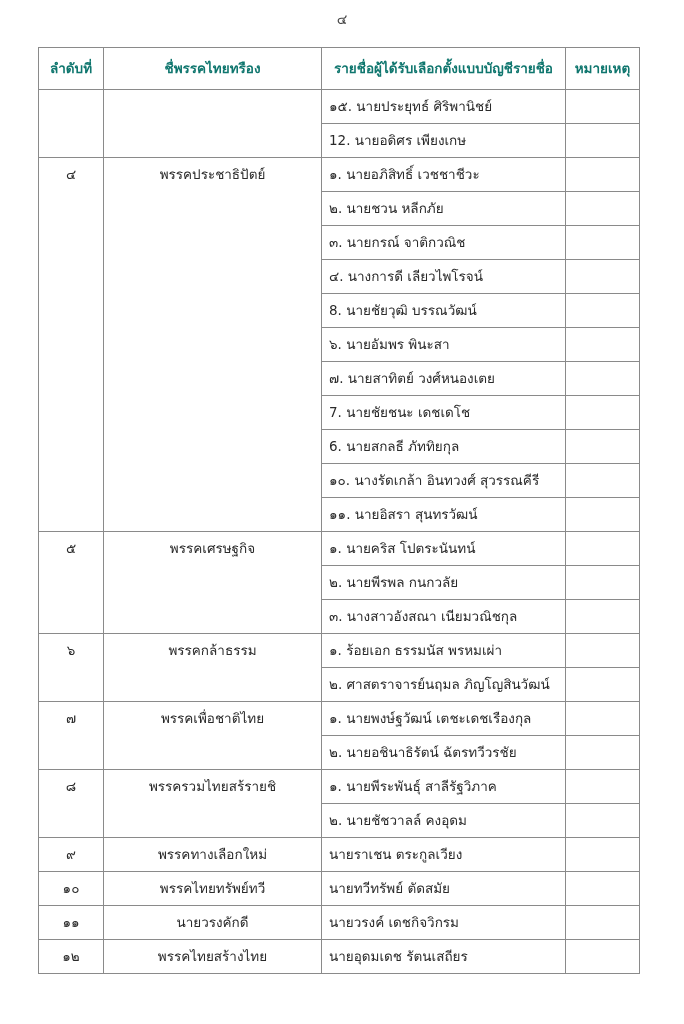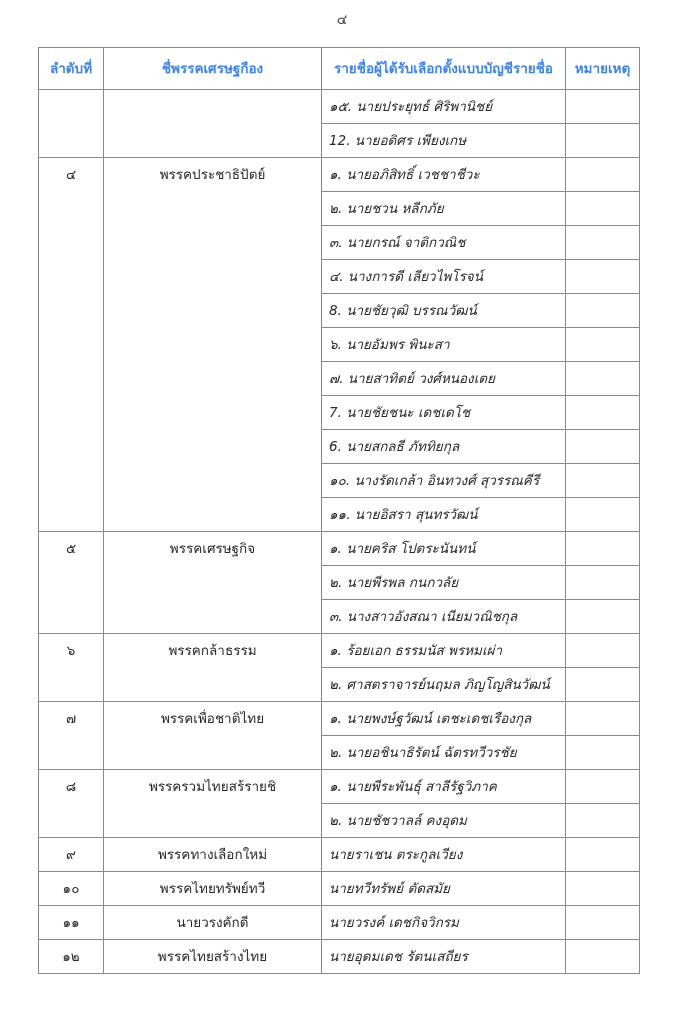--- a/index.html
+++ b/index.html
@@ -1,42 +1,42 @@
 <!DOCTYPE html>
 <html><head>
 <meta charset="utf-8">
 <style>
   html, body { margin:0; padding:0; background:#ffffff; }
   body { width:684px; height:1024px; position:relative; overflow:hidden;
          font-family:"DejaVu Sans", "Liberation Sans", sans-serif; color:#2a2a2a; }
   .page-num { position:absolute; top:8px; left:0; width:684px; text-align:center; font-size:14px; color:#444; }
   table { position:absolute; left:38px; top:47px; border-collapse:collapse; table-layout:fixed; width:601px; }
   td, th { border:1.5px solid #8a8a8a; padding:0; font-size:13.5px; line-height:1.2; }
-  th { height:41px; font-weight:bold; text-align:center; color:#3b82f6; font-size:13.5px; }
+  th { height:41px; font-weight:bold; text-align:center; color:#0f766e; font-size:13.5px; }
   td { height:33px; }
   td.num, td.party { text-align:center; vertical-align:top; padding-top:8px; }
-  td.cand { padding-left:7px; vertical-align:middle; white-space:nowrap;font-style:italic; }
+  td.cand { padding-left:7px; vertical-align:middle; white-space:nowrap; }
   td.single { vertical-align:middle; padding-top:0; }
 </style>
 </head>
 <body>
 
 <div class="page-num">๔</div>
 
 <table>
   <colgroup>
     <col style="width:65px">
       <col style="width:218px">
       <col style="width:244px">
       <col style="width:74px">
   </colgroup>
   <thead>
     <tr>
       <th>ลำดับที่</th>
-      <th>ชื่พรรคเศรษฐกือง</th>
+      <th>ชื่พรรคไทยทรือง</th>
       <th>รายชื่อผู้ได้รับเลือกตั้งแบบบัญชีรายชื่อ</th>
       <th>หมายเหตุ</th>
     </tr>
   </thead>
   <tbody id="tbody">
       <tr>
         <td class="num" rowspan="2"></td>
         <td class="party" rowspan="2"></td>
         <td class="cand">๑๕. นายประยุทธ์  ศิริพานิชย์</td>
         <td></td>

